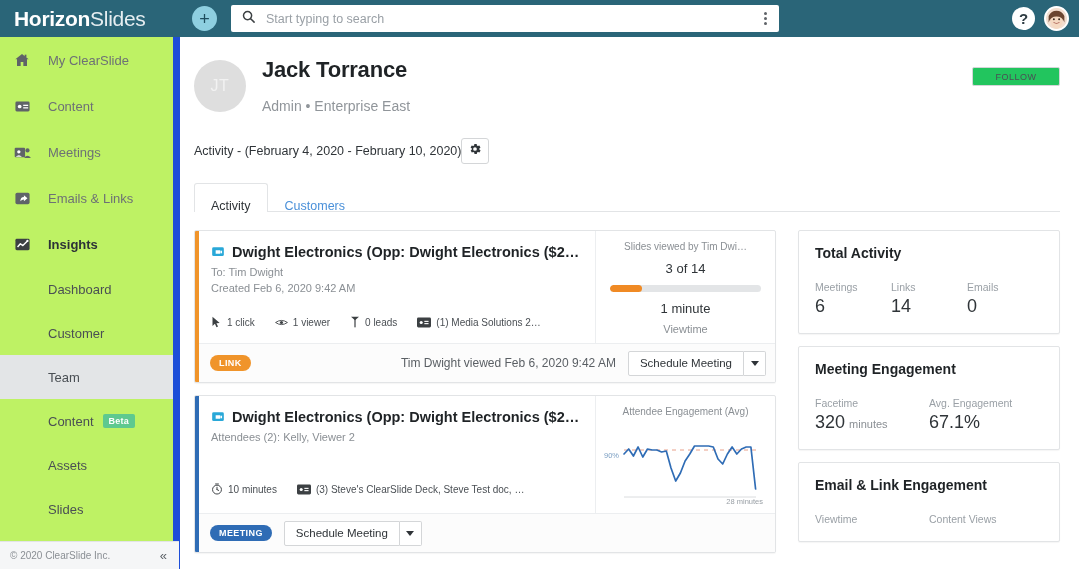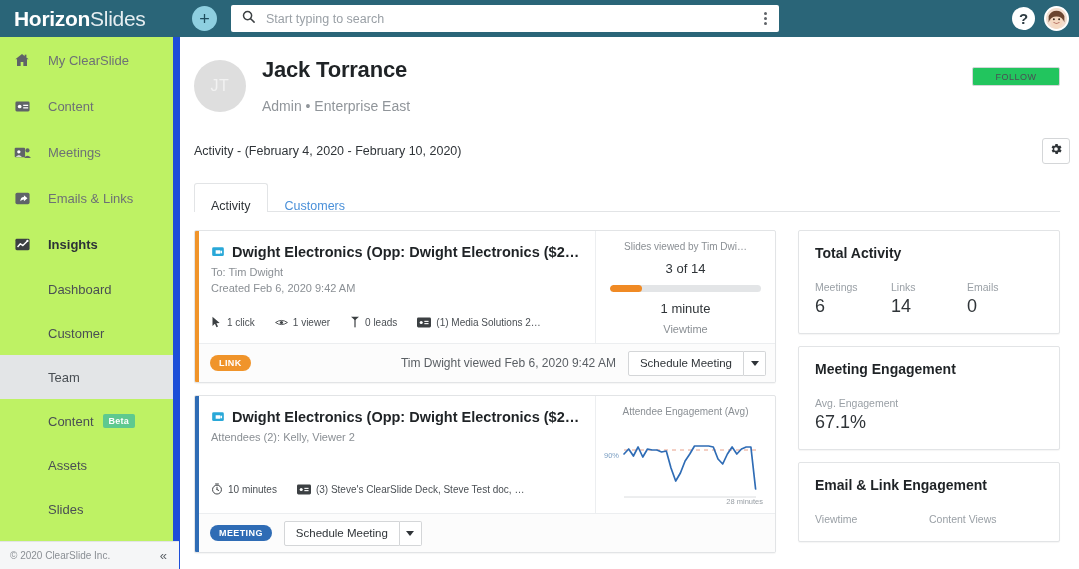--- a/index.html
+++ b/index.html
@@ -139,21 +139,21 @@
   .follow-btn {
     position: absolute; right: 19px; top: 30px;
     width: 88px; height: 19px;
     border: 1px solid #d4d6d8; border-radius: 2px;
     background: #22c55e; cursor: pointer;
     font-size: 9px; letter-spacing: .5px; color: #4a4f54;
     display: flex; align-items: center; justify-content: center;
   }
 
   .activity-row {
-    display: flex; align-items: center; justify-content: space-between;
+    display: flex; align-items: center; 
     padding: 24px 9px 0 14px;
   }
   .activity-title { font-size: 12.5px; color: #2f3438; font-weight: normal; }
   .ctrls { display: flex; align-items: center; gap: 9px; }
   .range-btn {
     width: 100px; height: 26px;
     border: 1px solid #d4d6d8; border-radius: 3px; background: #fff;
     display: flex; align-items: center; justify-content: center; gap: 6px;
     font-size: 12px; color: #2f3438; cursor: pointer;
   }
@@ -592,20 +592,26 @@
             <div class="stat-k">Emails</div>
             <div class="stat-v">0</div>
           </div>
         </div>
       </div>
 
       <div class="stat-card">
         <div class="stat-title">Meeting Engagement</div>
         <div class="stat-grid">
           <div class="stat-item">
+            <div class="stat-k">Facetime</div>
+            <div class="stat-v">
+              <span>320</span><span class="unit">minutes</span>
+            </div>
+          </div>
+          <div class="stat-item">
             <div class="stat-k">Avg. Engagement</div>
             <div class="stat-v">67.1%</div>
           </div>
         </div>
       </div>
 
       <div class="stat-card">
         <div class="stat-title">Email &amp; Link Engagement</div>
         <div class="stat-grid">
           <div class="stat-item">

